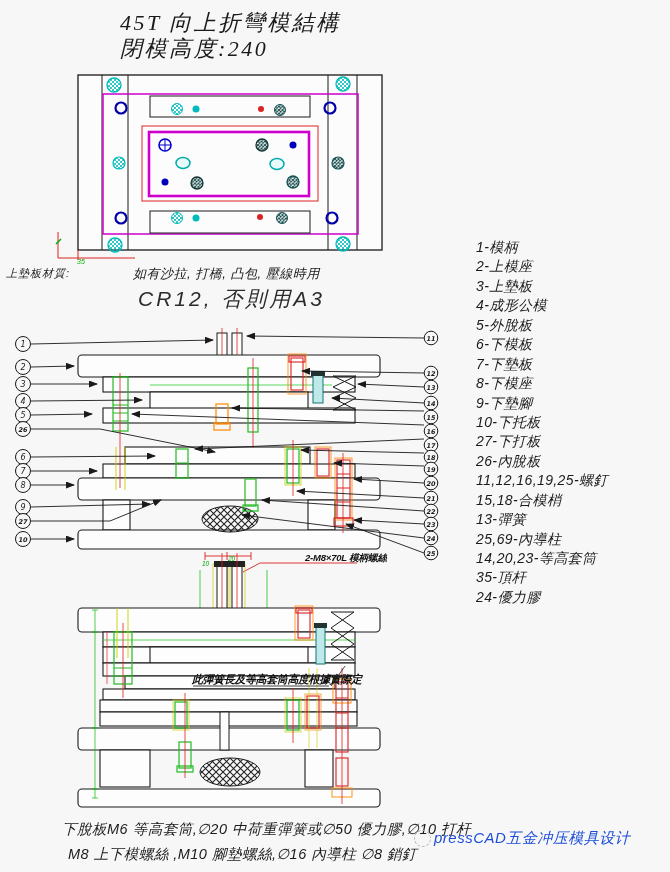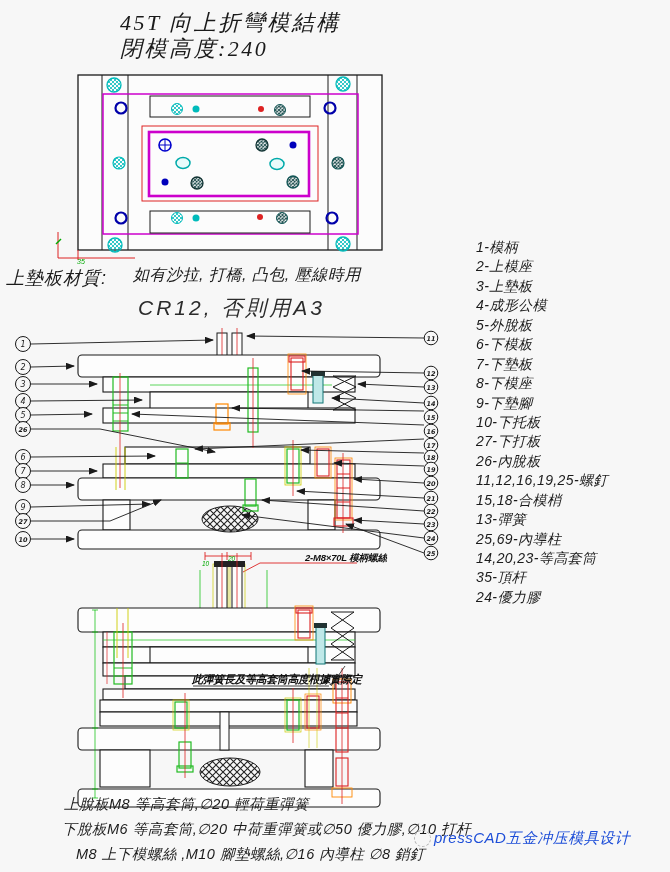--- a/index.html
+++ b/index.html
@@ -2,36 +2,36 @@
 <html><head>
 <meta charset="utf-8">
 <style>
   html,body{margin:0;padding:0;background:#e9e9e9;}
   .page{position:relative;width:670px;height:872px;background:#f7f7f7;overflow:hidden;
         font-family:"Liberation Sans",sans-serif;color:#1b1b1b;font-style:italic;}
   .abs{position:absolute;white-space:nowrap;}
   .title-line{font-family:"Liberation Serif",serif;font-size:22px;letter-spacing:2.5px;color:#1a1a1a;}
   #title1{left:120px;top:8px;}
   #title2{left:120px;top:34px;}
-  #mat-label{left:6px;top:266px;font-size:18px;letter-spacing:1px;text-align:center;}
-  #mat-line1{left:133px;top:265px;font-size:16px;letter-spacing:0.5px;}
-  #mat-line2{left:138px;top:285px;font-size:21px;letter-spacing:3px;color:#2b2b2b;margin-top:9px;}
+  #mat-label{left:6px;top:266px;font-size:11px;letter-spacing:1px;text-align:center;}
+  #mat-line1{left:133px;top:265px;font-size:13px;letter-spacing:0.5px;}
+  #mat-line2{left:138px;top:285px;font-size:21px;letter-spacing:3px;color:#2b2b2b;}
   .parts{left:456px;top:238px;}
   .pl-item{height:19.45px;line-height:19.45px;font-size:14px;letter-spacing:0.4px;white-space:nowrap;margin-left:20px;}
   .cad-note{color:#111;}
   #screw-label{left:261px;top:552px;font-size:9.5px;font-weight:600;letter-spacing:-0.2px;margin-left:44px;}
   #spring-note{left:192px;top:672px;font-size:11px;font-weight:700;letter-spacing:-0.4px;}
   .dim{color:#00aa00;font-size:7px;}
   #dim35{left:77px;top:258px;}
   #dim20{left:228px;top:555px;font-size:6.5px;}
   #dim10{left:202px;top:560px;font-size:6.5px;}
   .footer-line{font-size:14.5px;letter-spacing:0.5px;}
   #fl1{left:64px;top:795px;}
   #fl2{left:62px;top:820px;}
-  #fl3{left:76px;top:845px;}
+  #fl3{left:68px;top:845px;}
   .watermark{left:414px;top:829px;color:#1d4ed8;font-size:15px;letter-spacing:0.5px;display:flex;align-items:center;gap:3px;}
   .wm-logo{display:inline-block;width:15px;height:15px;border:1.5px dashed #b5b5b5;border-radius:50%;}
   svg{position:absolute;overflow:visible;}
   svg text{font-family:"DejaVu Sans",sans-serif;}
   #svg-top{left:55px;top:68px;}
   #svg-open{left:0px;top:328px;}
   #svg-closed{left:55px;top:548px;}
 </style>
 </head>
 <body>
@@ -355,21 +355,20 @@
     <div class="pl-item">35-頂杆</div>
     <div class="pl-item">24-優力膠</div>
   </div>
 
   <div class="abs dim" id="dim35">35</div>
   <div class="abs dim" id="dim20">20</div>
   <div class="abs dim" id="dim10">10</div>
   <div class="abs cad-note" id="screw-label">2-M8×70L 模柄螺絲</div>
   <div class="abs cad-note" id="spring-note">此彈簧長及等高套筒高度根據實際定</div>
 
-  <div class="abs footer-line" id="fl1">上脫板M8 等高套筒,∅20 輕荷重彈簧</div>
   <div class="abs footer-line" id="fl2">下脫板M6 等高套筒,∅20 中荷重彈簧或∅50 優力膠,∅10 打杆</div>
   <div class="abs footer-line" id="fl3">M8 上下模螺絲  ,M10 腳墊螺絲,∅16 內導柱  ∅8 銷釘</div>
 
   <div class="abs watermark">
     <span class="wm-logo"></span>
     <span>pressCAD五金冲压模具设计</span>
   </div>
 
 </div>
 

